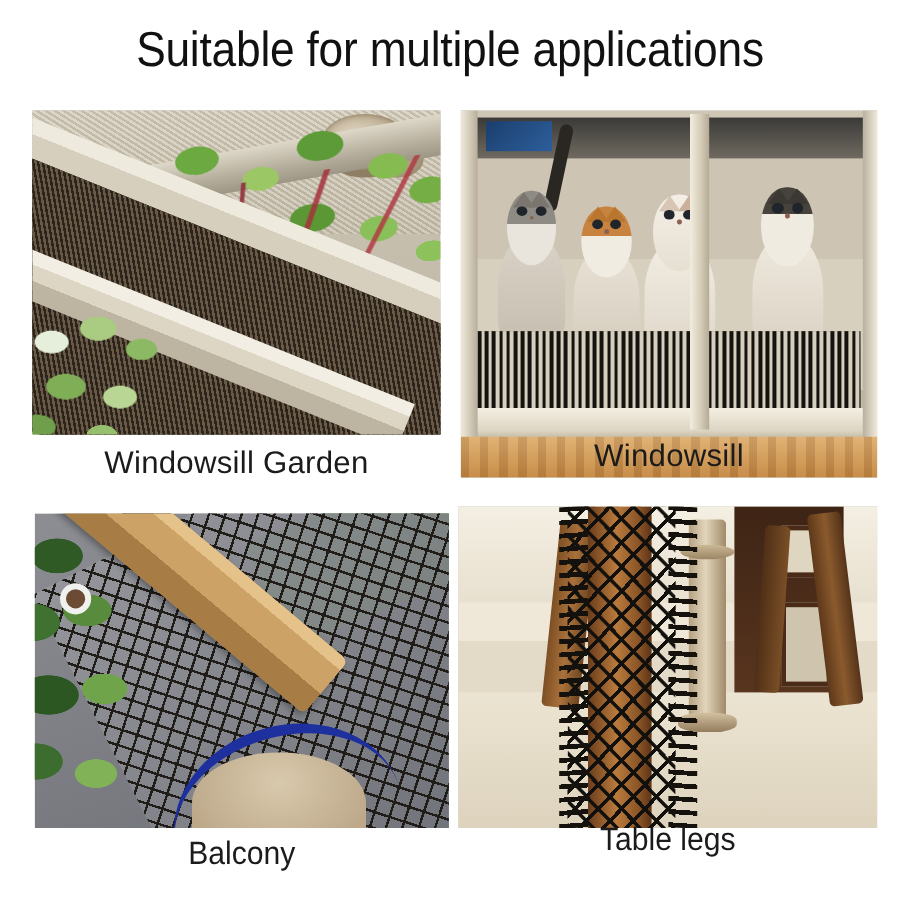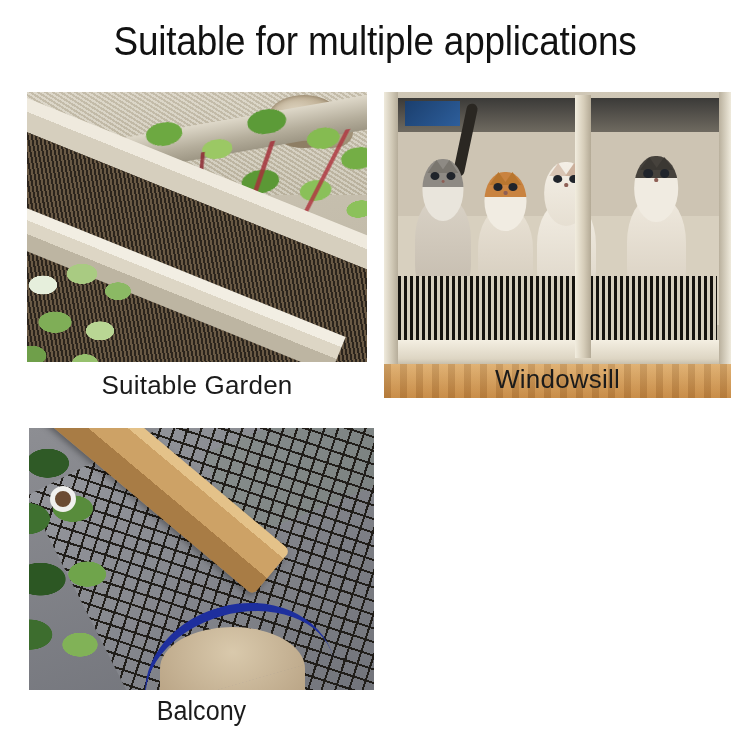--- a/index.html
+++ b/index.html
@@ -376,21 +376,21 @@
         <div class="vg-stump"></div>
         <div class="vg-stump2"></div>
         <div class="vg-wall-top"></div>
         <div class="vg-greens"></div>
         <div class="vg-stems"></div>
         <div class="vg-bedwall"></div>
         <div class="vg-mat"></div>
         <div class="vg-bedwall2"></div>
         <div class="vg-leaves-bl"></div>
       </div>
-      <div class="caption cap-wide">Suitable Garden</div>
+      <div class="caption cap-wide">Windowsill Garden</div>
     </div>
 
     <div class="panel panel-2">
       <div class="photo">
         <div class="ws-bg"></div>
         <div class="ws-room"></div>
         <div class="ws-dark-top"></div>
         <div class="ws-blue"></div>
 
         <div class="cat" style="left:9%; top:22%; width:16%; height:44%;">
@@ -456,15 +456,34 @@
         <div class="bc-rail-dark"></div>
         <div class="bc-rail"></div>
         <div class="bc-pot"></div>
         <div class="bc-hose"></div>
         <div class="bc-plant"></div>
         <div class="bc-white-ring"></div>
       </div>
       <div class="caption cap-narrow">Balcony</div>
     </div>
 
+    <div class="panel panel-4">
+      <div class="photo">
+        <div class="tl-bg"></div>
+        <div class="tl-wall"></div>
+        <div class="tl-dark-door"></div>
+        <div class="tl-door-pane"></div>
+        <div class="tl-door-pane2"></div>
+        <div class="tl-floor"></div>
+        <div class="tl-leg back1"></div>
+        <div class="tl-leg back3"></div>
+        <div class="tl-leg back2"></div>
+        <div class="tl-leg turned"></div>
+        <div class="tl-main-leg"></div>
+        <div class="tl-wrap"></div>
+        <div class="tl-spikes-l"></div>
+        <div class="tl-spikes-r"></div>
+      </div>
+      <div class="caption cap-narrow">Table legs</div>
+    </div>
 
   </div>
 </div>
 
 </body></html>

